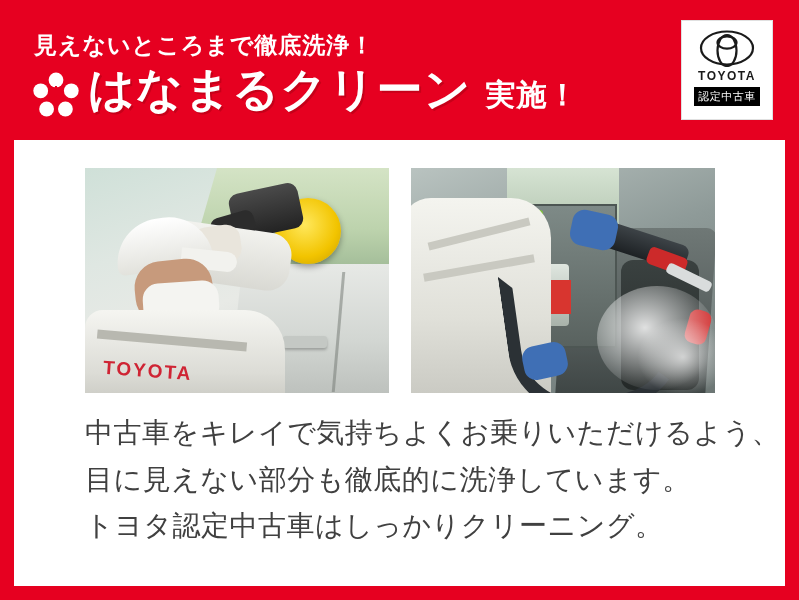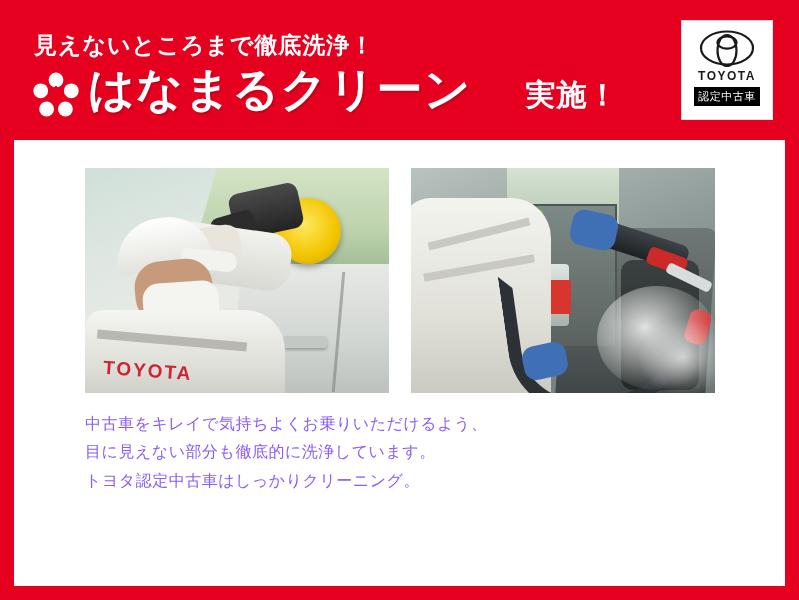--- a/index.html
+++ b/index.html
@@ -60,21 +60,20 @@
     width: 46px;
     height: 46px;
   }
   .brand-line {
     position: absolute;
     left: 88px;
     top: 66px;
     white-space: nowrap;
     display: flex;
     align-items: baseline;
-    gap: 40px;
   }
   .brand-main {
     color: #ffffff;
     font-size: 46px;
     font-weight: bold;
     letter-spacing: 1px;
     line-height: 1;
     text-shadow: 2px 2px 0 rgba(160,0,18,0.45);
     font-family: "Liberation Sans", sans-serif;
   }
@@ -318,22 +317,22 @@
   .p2-red-handle {
     position: absolute; left: 276px; top: 142px; width: 22px; height: 34px;
     background: #cf2a2a; border-radius: 8px; transform: rotate(16deg);
   }
   
   .body-text {
     position: absolute;
     left: 85px;
     top: 412px;
     width: 640px;
-    color: #8b5cf6;
-    font-size: 16px;
+    color: #404040;
+    font-size: 28px;
     line-height: 1.52;
     letter-spacing: 0.5px;
     font-family: "Liberation Sans", sans-serif;
   }
   .body-text p {
     margin: 0 0 4px 0;
     white-space: nowrap;
   }
 </style>
 </head>

